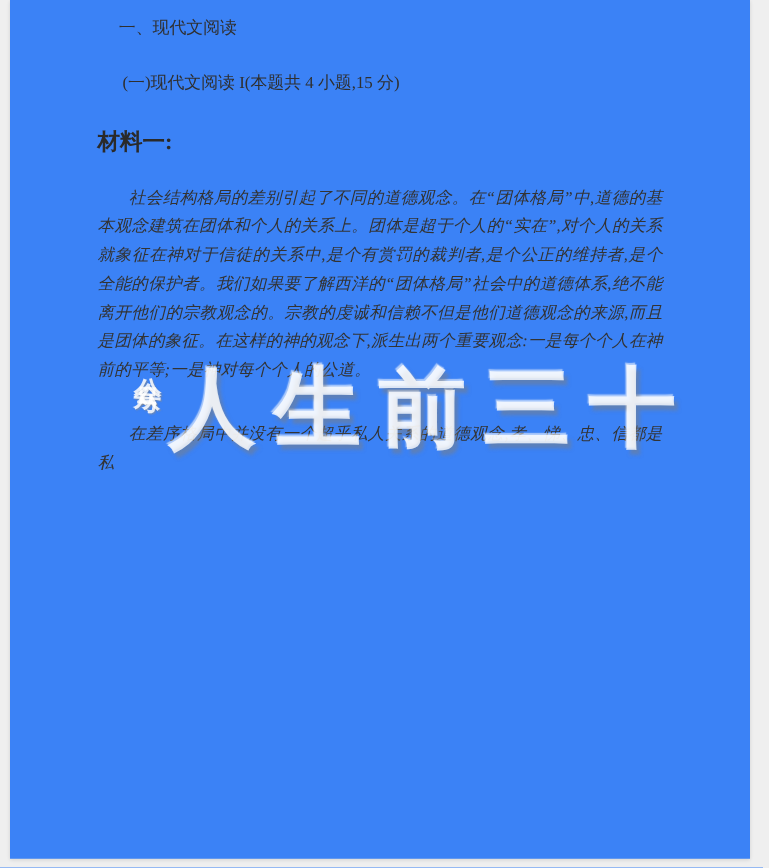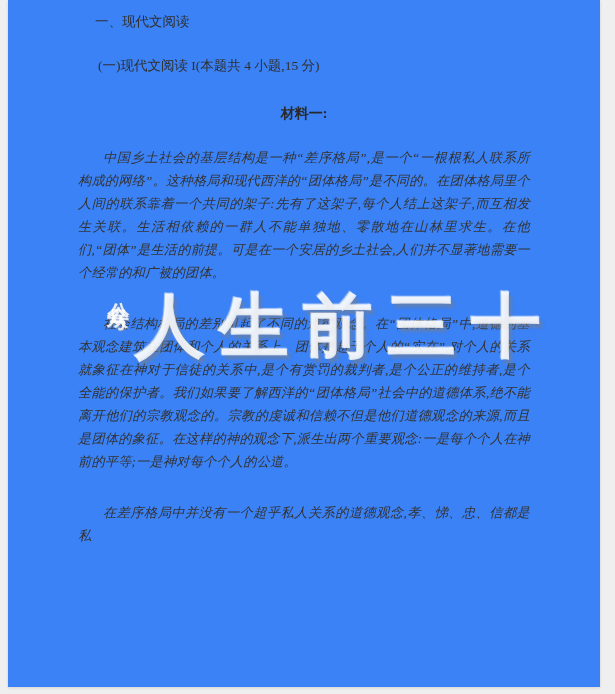--- a/index.html
+++ b/index.html
@@ -26,23 +26,23 @@
     font-size: 13.5px; line-height: 23px;
     margin: 0 0 21px 0; padding-left: 17px;
     color: #2f2f2f; font-weight: 400;
   }
   .h2 {
     font-size: 13.5px; line-height: 23px;
     margin: 0 0 25px 16px; padding-left: 4px;
     color: #2f2f2f; font-weight: 400;
   }
   .h3 {
-    font-size: 14px; line-height: 23px;
+    font-size: 18px; line-height: 23px;
     margin: 0 0 21px 0;
-    font-weight: 700; color: #2a2a2a; text-align: center;
+    font-weight: 700; color: #2a2a2a;
   }
   p.body {
     margin: 0 0 28px 0;
     font-size: 13.2px; line-height: 23px;
     text-align: justify;
     text-indent: 25px;
     font-style: italic;
     color: #333;
     letter-spacing: 0.2px;
   }
@@ -80,21 +80,20 @@
   }
 </style>
 </head>
 <body>
 
 <div class="page">
   <div class="content">
     <div class="h1">一、现代文阅读</div>
     <div class="h2">(一)现代文阅读 I(本题共 4 小题,15 分)</div>
     <div class="h3">材料一:</div>
-    <p class="body">中国乡土社会的基层结构是一种“差序格局”,是一个“一根根私人联系所构成的网络”。这种格局和现代西洋的“团体格局”是不同的。在团体格局里个人间的联系靠着一个共同的架子:先有了这架子,每个人结上这架子,而互相发生关联。生活相依赖的一群人不能单独地、零散地在山林里求生。在他们,“团体”是生活的前提。可是在一个安居的乡土社会,人们并不显著地需要一个经常的和广被的团体。</p>
     <p class="body">社会结构格局的差别引起了不同的道德观念。在“团体格局”中,道德的基本观念建筑在团体和个人的关系上。团体是超于个人的“实在”,对个人的关系就象征在神对于信徒的关系中,是个有赏罚的裁判者,是个公正的维持者,是个全能的保护者。我们如果要了解西洋的“团体格局”社会中的道德体系,绝不能离开他们的宗教观念的。宗教的虔诚和信赖不但是他们道德观念的来源,而且是团体的象征。在这样的神的观念下,派生出两个重要观念:一是每个个人在神前的平等;一是神对每个个人的公道。</p>
     <p class="body">在差序格局中并没有一个超乎私人关系的道德观念,孝、悌、忠、信都是私</p>
   </div>
 
   <div class="watermark">
     <div class="wm-vertical">公众号</div>
     <div class="wm-title">人生前三十</div>
   </div>
 </div>
 

